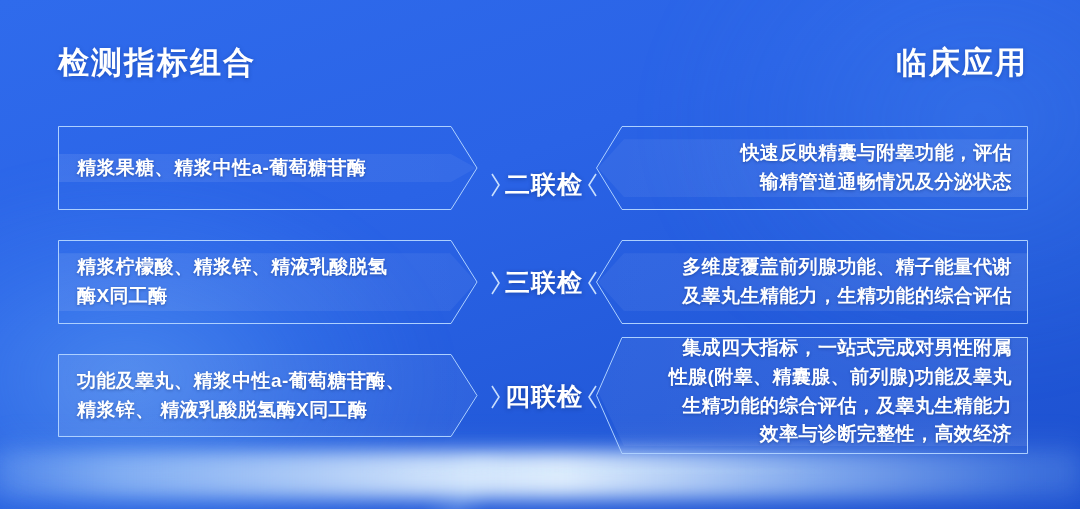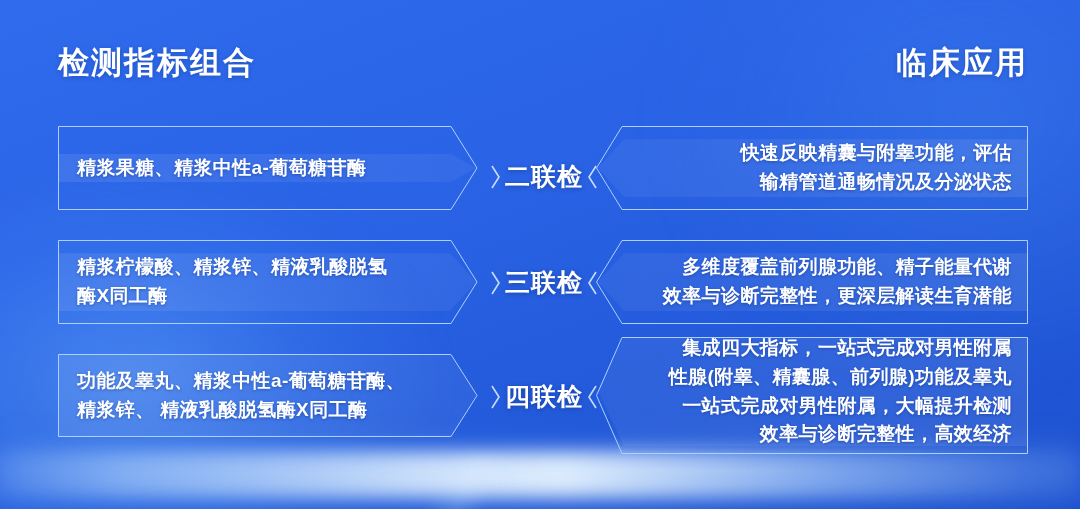--- a/index.html
+++ b/index.html
@@ -174,21 +174,21 @@
     align-items: center;
     justify-content: center;
     gap: 4px;
     color: #ffffff;
     font-size: 25px;
     font-weight: bold;
     letter-spacing: 1px;
     text-shadow: 0 1px 4px rgba(8,35,100,0.45);
     white-space: nowrap;
   }
-  .conn-1 { top: 160px; }
+  .conn-1 { top: 168px; }
   .conn-2 { top: 266px; }
   .conn-3 { top: 380px; }
   .chev {
     display: inline-block;
     width: 10px;
     height: 26px;
     opacity: 0.92;
   }
 </style>
 </head>
@@ -247,21 +247,21 @@
         <span>酶X同工酶</span>
       </span>
     </div>
     <svg class="outline" style="left:58px; top:0; width:420px; height:84px;" viewBox="0 0 420 84">
       <path d="M0.5 0.5 H393 L419 42 L393 83.5 H0.5 Z" fill="none" stroke="#add0ff" stroke-width="1"></path>
     </svg>
 
     <div class="box box-right">
       <span class="box-text">
         <span>多维度覆盖前列腺功能、精子能量代谢</span><br>
-        <span>效率与诊断完整性，更深层解读生育潜能</span>
+        <span>及睾丸生精能力，生精功能的综合评估</span>
       </span>
     </div>
     <svg class="outline" style="right:52px; top:0; width:432px; height:84px;" viewBox="0 0 432 84">
       <path d="M26 0.5 H431.5 V83.5 H26 L0.5 42 Z" fill="none" stroke="#add0ff" stroke-width="1"></path>
     </svg>
   </div>
 
   <div class="connector conn-2">
     <span class="chev">
       <svg width="10" height="26" viewBox="0 0 10 26">
@@ -284,21 +284,21 @@
       </span>
     </div>
     <svg class="outline" style="left:58px; top:17px; width:420px; height:83px;" viewBox="0 0 420 83">
       <path d="M0.5 0.5 H393 L419 41.5 L393 82.5 H0.5 Z" fill="none" stroke="#add0ff" stroke-width="1"></path>
     </svg>
 
     <div class="box box-right" style="top:0; height:109px;">
       <span class="box-text">
         <span>集成四大指标，一站式完成对男性附属</span><br>
         <span>性腺(附睾、精囊腺、前列腺)功能及睾丸</span><br>
-        <span>一站式完成对男性附属，大幅提升检测</span><br>
+        <span>生精功能的综合评估，及睾丸生精能力</span><br>
         <span>效率与诊断完整性，高效经济</span>
       </span>
     </div>
     <svg class="outline" style="right:52px; top:0; width:432px; height:117px;" viewBox="0 0 432 117">
       <path d="M26 0.5 H431.5 V116.5 H26 L0.5 58.5 Z" fill="none" stroke="#add0ff" stroke-width="1"></path>
     </svg>
   </div>
 
   <div class="connector conn-3">
     <span class="chev">

